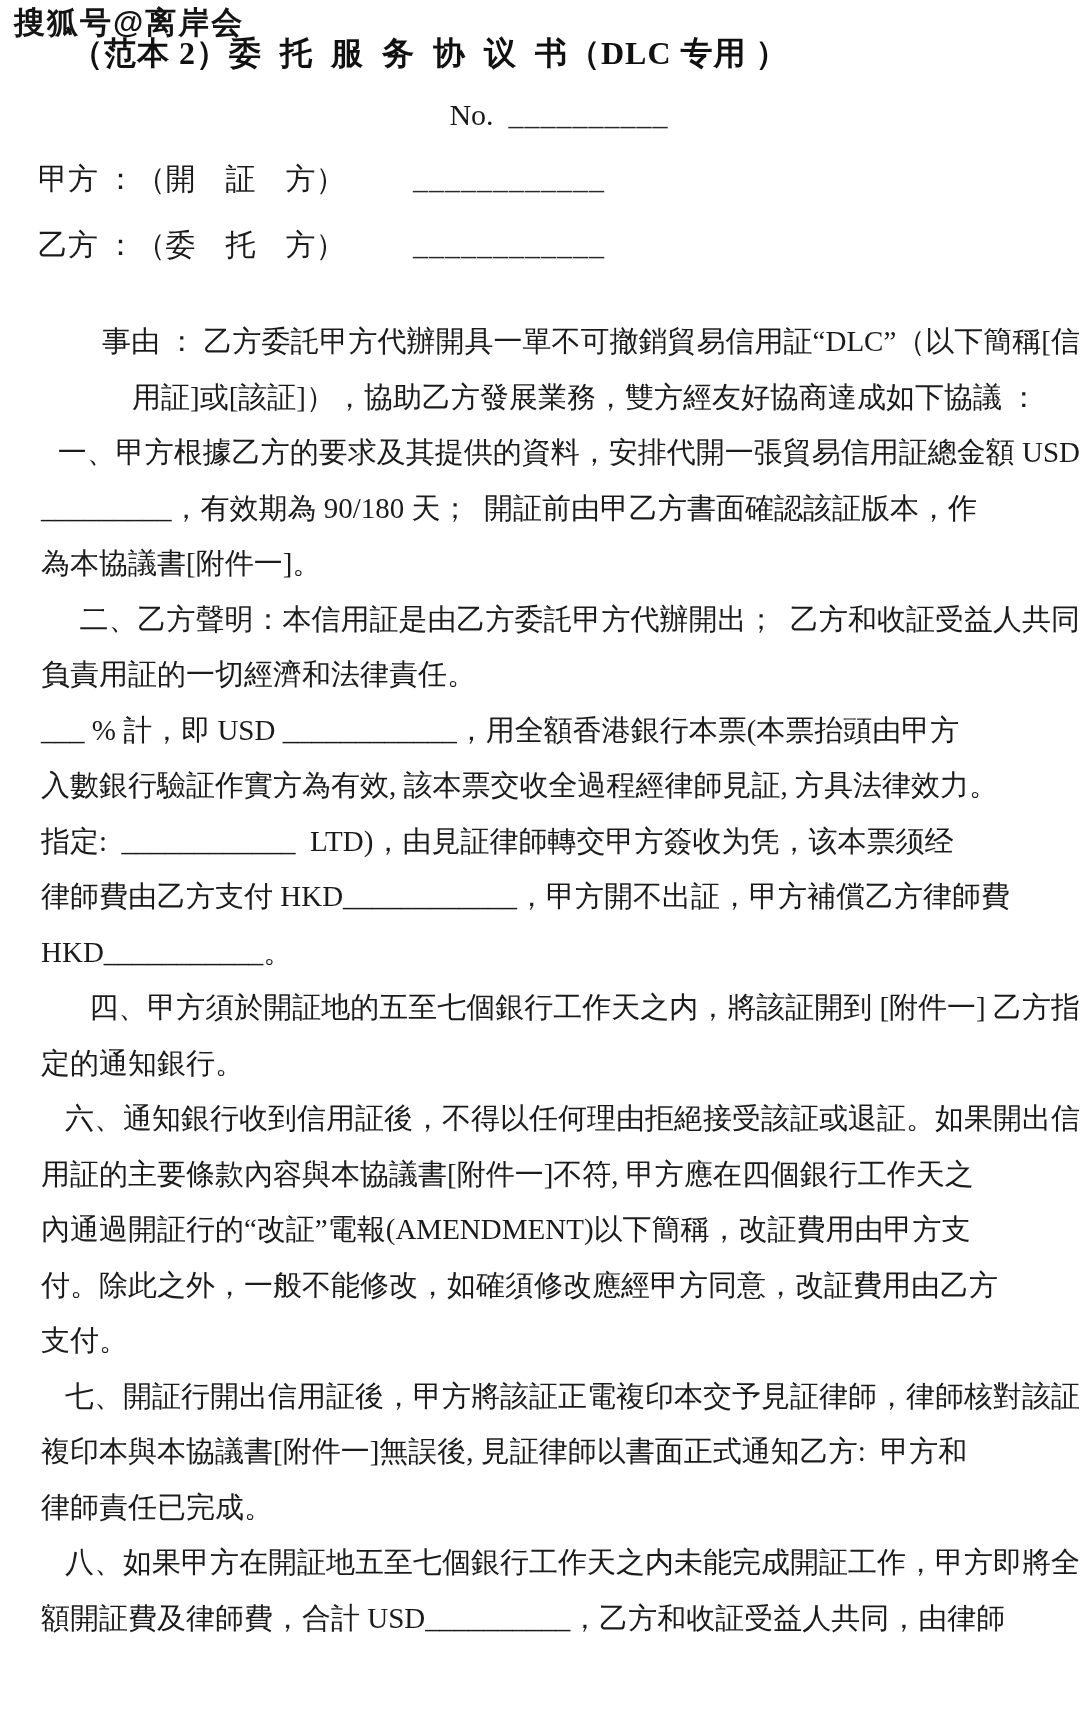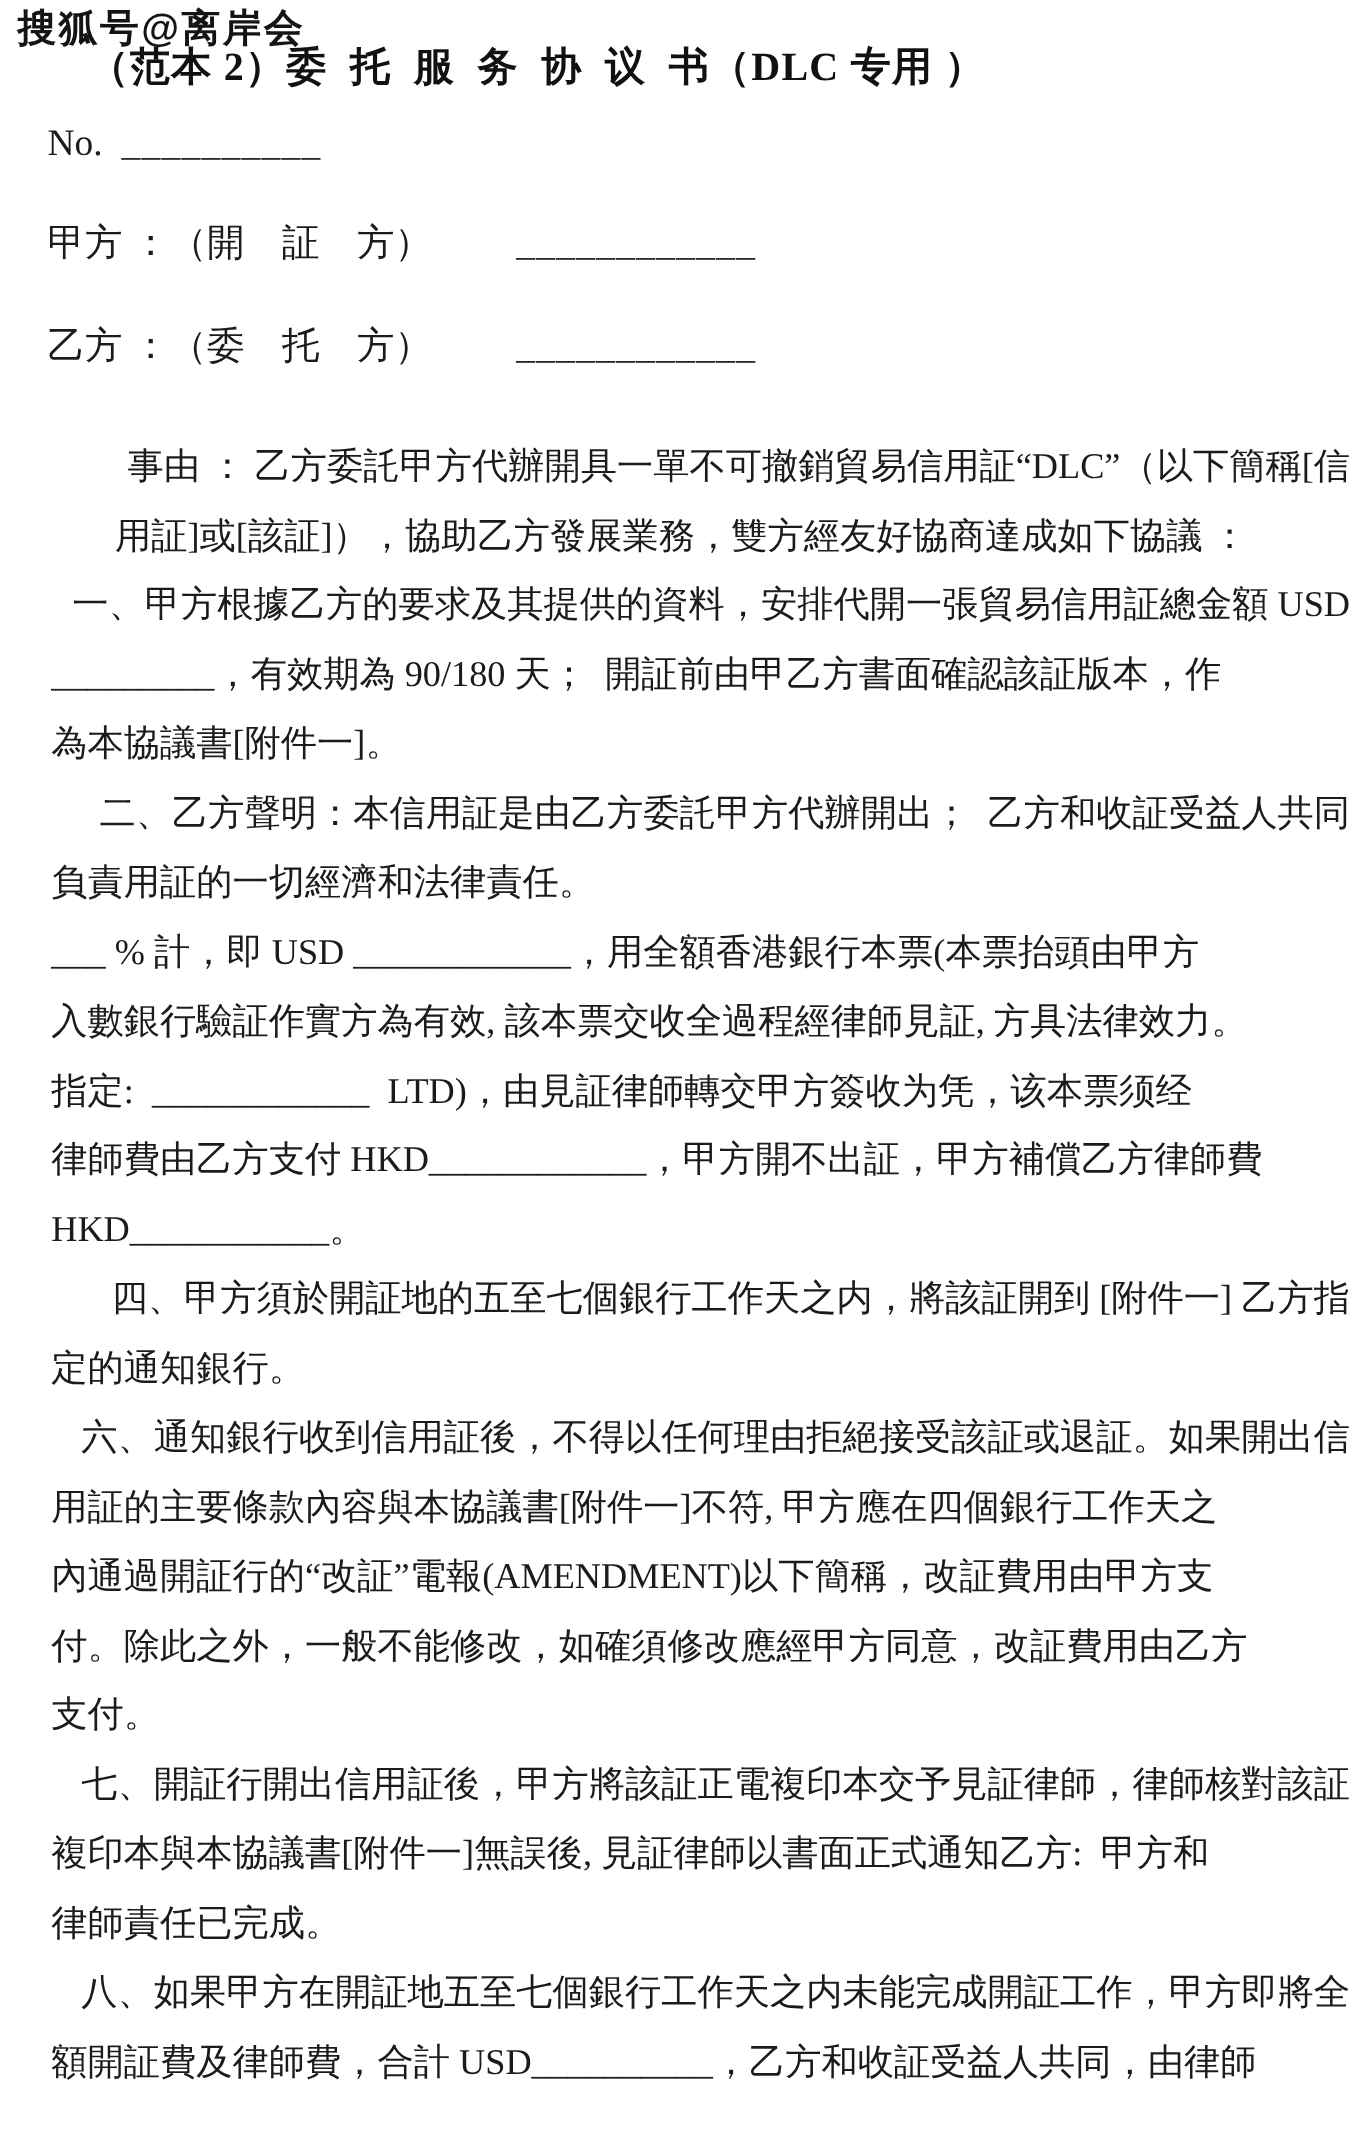--- a/index.html
+++ b/index.html
@@ -31,34 +31,34 @@
     font-weight: 700;
     letter-spacing: 1px;
     white-space: pre;
     color: #111111;
   }
   .hdr {
     padding-left: 38px;
     white-space: pre;
     font-size: 30px;
   }
-  .no-line   { margin-top: 12px; line-height: 46px; }
-  .party-line{ margin-top: 32px; line-height: 50px; }
+  .no-line   { margin-top: 12px; line-height: 46px; text-align: center; }
+  .party-line{ margin-top: 16px; line-height: 50px; }
   .blank { letter-spacing: 1px; color: #2a2a2a; }
   .doc-body { margin-top: 44px; }
   .bline {
     white-space: pre;
     font-size: 29px;
     line-height: 55.5px;
     height: 55.5px;
     color: #1b1b1b;
   }
   .in0 { padding-left: 38px; text-align: right; }
   .in1 { padding-left: 41px; }
-  .in2 { padding-left: 92px; }
+  .in2 { padding-left: 92px; margin-left: 40px; }
 </style>
 </head>
 <body>
 
 <div class="page">
 
   <div class="watermark">搜狐号@离岸会</div>
 
   <h1 class="title">（范本 2）委  托  服  务  协  议  书（DLC 专用 ）</h1>
 

